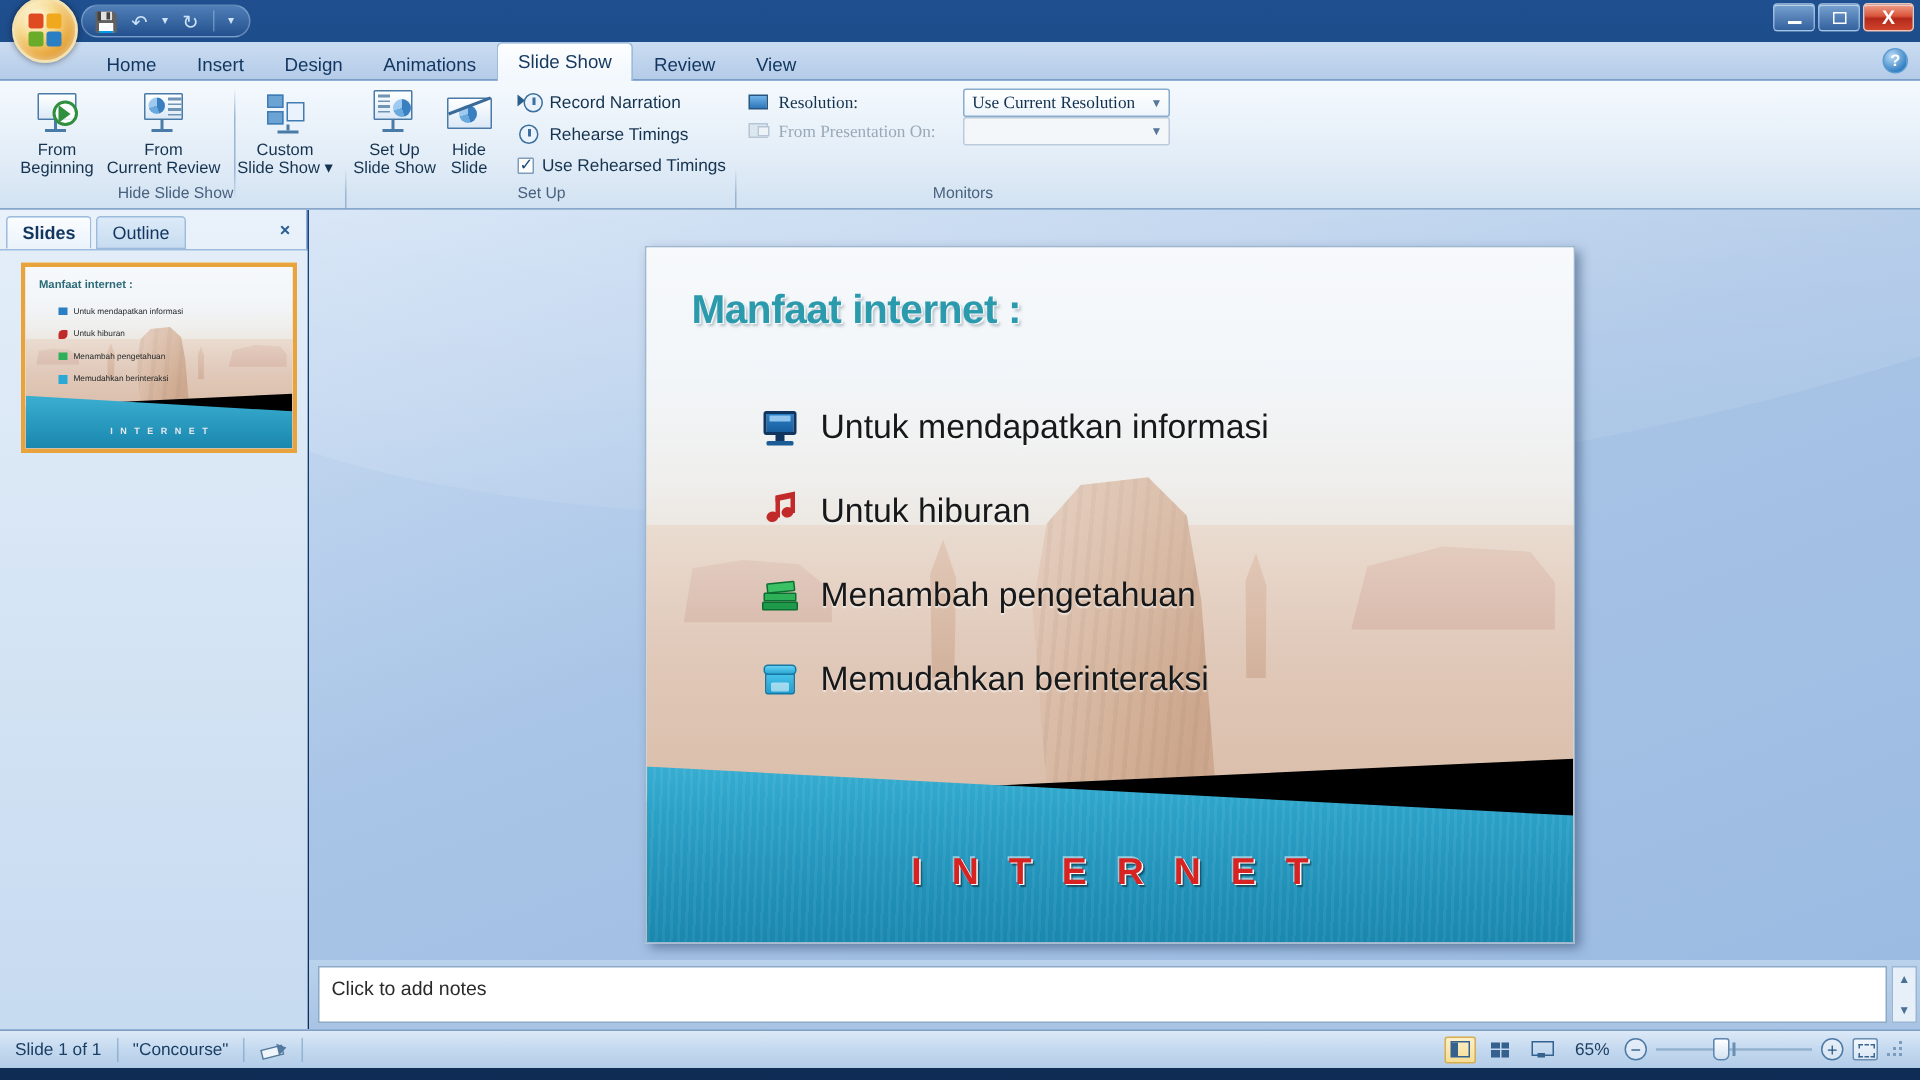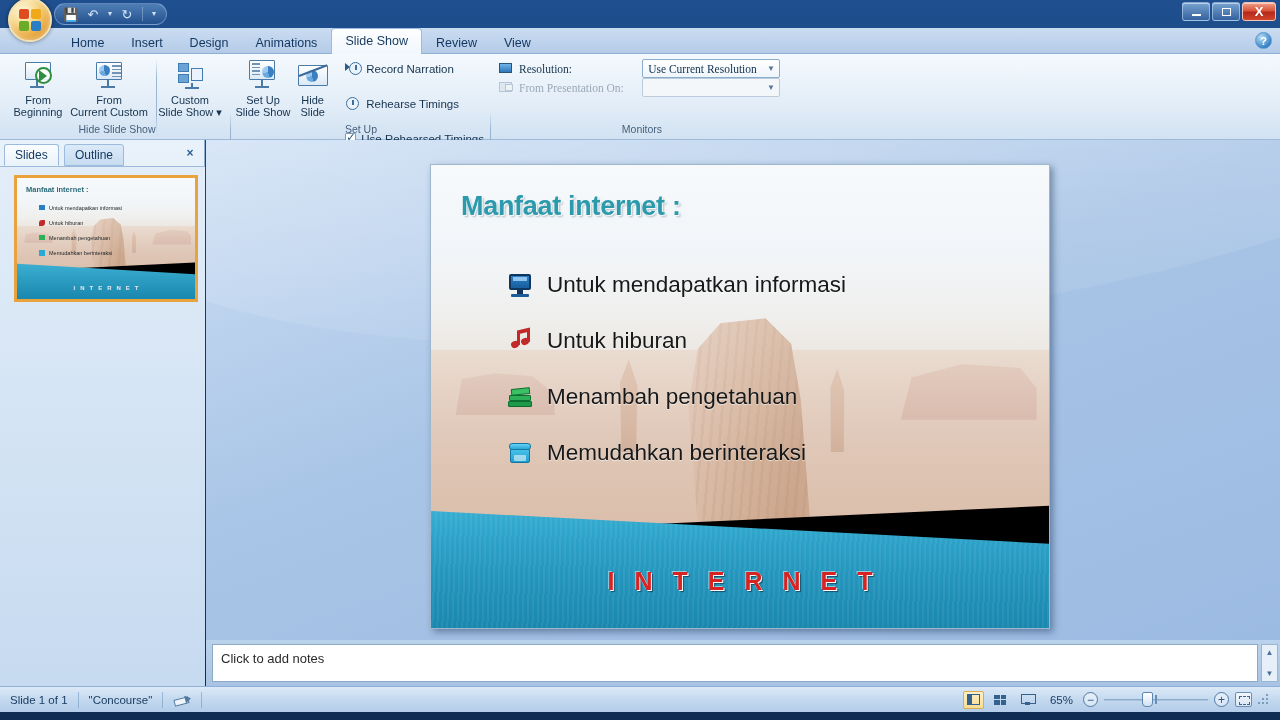--- a/index.html
+++ b/index.html
@@ -161,21 +161,21 @@
   }
   .lines { position:absolute; left:19px; top:6px; width:9px; }
   .lines i { display:block; height:1.5px; background:#6f94b6; margin-bottom:2px; }
   .blk { position:absolute; background:#6aa3d4; border:1px solid #3f7cb3; }
   .slash {
     position:absolute; left:2px; top:16px; width:30px; height:1.6px; background:#3a6a98;
     transform: rotate(-21deg); transform-origin: left center;
   }
 
   
-  .smallcmds { display:flex; flex-direction:column; gap:16px; padding-top:4px; }
+  .smallcmds { display:flex; flex-direction:column; gap:2px; padding-top:4px; }
   .srow {
     height:19px; display:flex; align-items:center; gap:5px; padding:0 4px;
     font-size:11.5px; color:#15334f; white-space:nowrap;
   }
   .srow.dim { color:#9aa9b8; }
   .sic { width:16px; height:16px; position:relative; flex:none; }
   .chk {
     width:11px; height:11px; border:1px solid #7f9dbb; background:#fff; border-radius:1px;
     position:relative; flex:none;
   }
@@ -217,21 +217,21 @@
     border-right:1px solid #8fb0d6;
   }
   #pane-tabs { position:absolute; left:0; top:4px; height:22px; width:205px; }
   .ptab {
     position:absolute; top:0; height:22px; line-height:21px; font-size:12px;
     padding:0 10px; color:#12365f;
   }
   .ptab.active {
     left:4px; background:linear-gradient(180deg,#fbfdff,#eaf3fb);
     border:1px solid #9dbcdd; border-bottom-color:#eaf3fb; border-radius:3px 3px 0 0;
-    font-weight:normal;
+    font-weight:bold;
   }
   .ptab.inactive {
     left:64px; background:linear-gradient(180deg,#dceaf8,#c7dcf0);
     border:1px solid #9dbcdd; border-radius:3px 3px 0 0;
     transform: skewX(0deg);
   }
   #pane-close {
     position:absolute; right:8px; top:2px; width:14px; height:14px;
     color:#2b5f93; font-size:12px; font-weight:bold; text-align:center; line-height:14px;
   }
@@ -547,21 +547,21 @@
               <span class="scr-base"></span>
             <span class="pie"></span>
             <span class="lines">
                 <i></i>
                 <i></i>
                 <i></i>
                 <i></i>
               </span>
           </div>
           <span class="lbl">From</span>
-          <span class="lbl">Current Custom</span>
+          <span class="lbl">Current Review</span>
         </div>
         <div class="rgroup-divider" style="left:150px"></div>
         <div class="bigbtn" style="width:72px; margin-left:6px">
           <div class="ic">
             <span class="blk" style="left:4px;top:4px;width:11px;height:9px;"></span>
             <span class="blk" style="left:4px;top:15px;width:11px;height:9px;"></span>
             <span class="blk" style="left:17px;top:9px;width:12px;height:13px;background:#eaf3fb;"></span>
             <span class="scr-stand" style="left:17px;top:24px;height:4px;"></span>
             <span class="scr-base" style="left:11px;top:28px;width:14px;"></span>
           </div>

